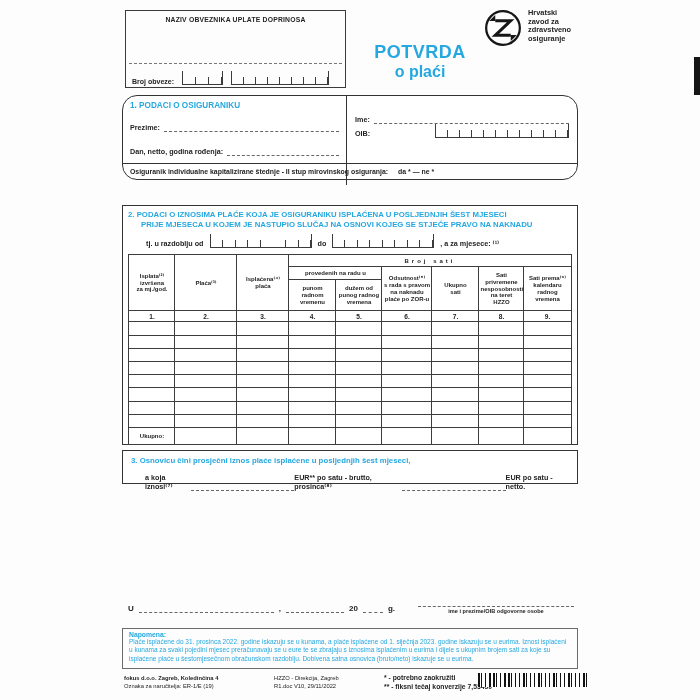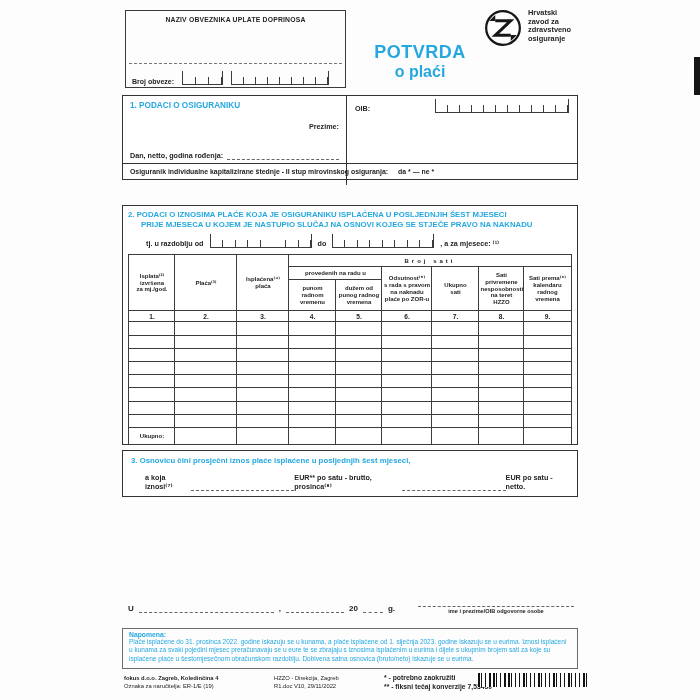--- a/index.html
+++ b/index.html
@@ -19,21 +19,21 @@
   .employer-divider{position:absolute;left:3px;right:3px;top:52px;border-bottom:1px dashed #777;}
   .broj-obveze-row{position:absolute;left:6px;right:4px;top:60px;display:flex;align-items:flex-end;gap:8px;}
   .logo-wrap{left:484px;top:9px;display:flex;gap:6px;align-items:flex-start;}
   .logo-text{font-size:7.4px;font-weight:bold;line-height:1.18;}
   .potvrda{left:350px;top:42px;width:140px;text-align:center;line-height:1.15;}
   .potvrda .l1{font-size:18px;font-weight:bold;letter-spacing:.5px;}
   .potvrda .l2{font-size:16px;font-weight:bold;}
   .edge-mark{left:694px;top:57px;width:6px;height:38px;background:#161616;}
   
   .sec{border:1.6px solid #343434;box-sizing:border-box;background:#fff;}
-  .sec1{left:122px;top:95px;width:456px;height:85px;}
+  .sec1{left:122px;top:95px;width:456px;height:85px;border-radius:15px;}
   .sec1-main{position:absolute;left:0;top:0;right:0;height:89px;display:flex;}
   .sec1-left{width:223px;padding:5px 7px;box-sizing:border-box;}
   .sec1-right{flex:1;border-left:1.4px solid #343434;padding:3px 8px 3px 8px;box-sizing:border-box;}
   .sec-title{font-size:8.2px;font-weight:bold;color:var(--accent);}
   .fld{display:flex;align-items:flex-end;gap:4px;font-size:7.2px;font-weight:bold;}
   .sec1-bottom{position:absolute;left:0;right:0;bottom:0;height:16px;border-top:1.4px solid #343434;
                display:flex;align-items:center;gap:10px;padding:0 7px;font-size:6.9px;font-weight:bold;box-sizing:border-box;}
   
   .sec2{left:122px;top:205px;width:456px;height:240px;padding:4px 5px;}
   .sec2 .t1{font-size:7.8px;line-height:1.25;}
@@ -42,21 +42,21 @@
   table.sal{border-collapse:collapse;width:443px;margin:6px auto 0 auto;table-layout:fixed;}
   table.sal th,table.sal td{border:1px solid #3c3c3c;padding:0 1px;font-size:6px;line-height:1.15;text-align:center;vertical-align:middle;}
   table.sal{border:1.6px solid #2e2e2e;}
   th.hb{font-weight:bold;}
   tr.nums td{font-weight:bold;font-size:6.6px;height:10px;}
   td.cell{height:12.2px;}
   tr.ukupno td{height:16px;}
   td.uk-label{text-align:left;font-weight:bold;font-size:7px;padding-left:3px;}
   .brojsati{letter-spacing:3px;font-size:6.6px;}
   
-  .sec3{left:122px;top:450px;width:456px;height:47px;padding:5px 8px;}
+  .sec3{left:122px;top:450px;width:456px;height:34px;padding:5px 8px;}
   .sec3-row{display:flex;align-items:flex-end;font-size:7.2px;font-weight:bold;margin:8px 0 0 14px;}
   
   .sign{left:122px;top:597px;width:456px;height:30px;}
   .sign-left{position:absolute;left:6px;top:6px;display:flex;align-items:flex-end;gap:5px;font-size:8px;font-weight:bold;}
   .sign-right{position:absolute;left:296px;top:0;width:156px;text-align:center;}
   .sign-caption{font-size:5.6px;font-weight:bold;margin-top:1px;}
   
   .napomena{left:122px;top:628px;width:456px;height:41px;border:1px solid #6b6b6b;box-sizing:border-box;padding:2px 6px;}
   .napomena .lbl{font-size:6.8px;font-weight:bold;color:var(--accent);}
   .napomena .txt{font-size:6.5px;line-height:1.3;color:var(--accent);}
@@ -102,30 +102,34 @@
     <div class="l1">POTVRDA</div>
     <div class="l2">o plaći</div>
   </div>
 
   <div class="abs edge-mark"></div>
 
   <div class="abs sec sec1">
     <div class="sec1-main">
       <div class="sec1-left">
         <div class="sec-title">1. PODACI O OSIGURANIKU</div>
-        <div class="fld" style="margin-top:12px;flex-direction:column;">
+        <div class="fld" style="margin-top:12px;">
           <span>Prezime:</span>
           <span class="dash" style="flex:1;"></span>
         </div>
         <div class="fld" style="margin-top:14px;">
           <span>Dan, netto, godina rođenja:</span>
           <span class="dash" style="flex:1;"></span>
         </div>
       </div>
       <div class="sec1-right">
+        <div class="fld" style="margin-top:15px;">
+          <span>Ime:</span>
+          <span class="dash" style="flex:1;"></span>
+        </div>
         <div class="fld" style="justify-content:space-between;">
           <span>OIB:</span>
           <span class="comb" style="--cw:12px;width:132px;"></span>
         </div>
       </div>
     </div>
     <div class="sec1-bottom">
       <span>Osiguranik individualne kapitalizirane štednje - II stup mirovinskog osiguranja:</span>
       <span>da *  —  ne *</span>
     </div>

